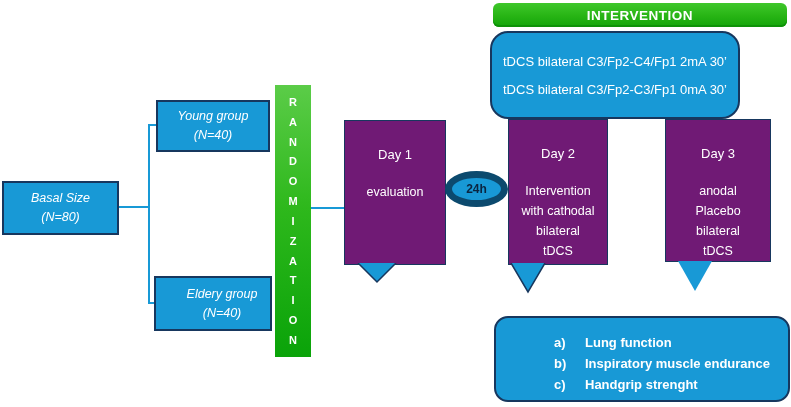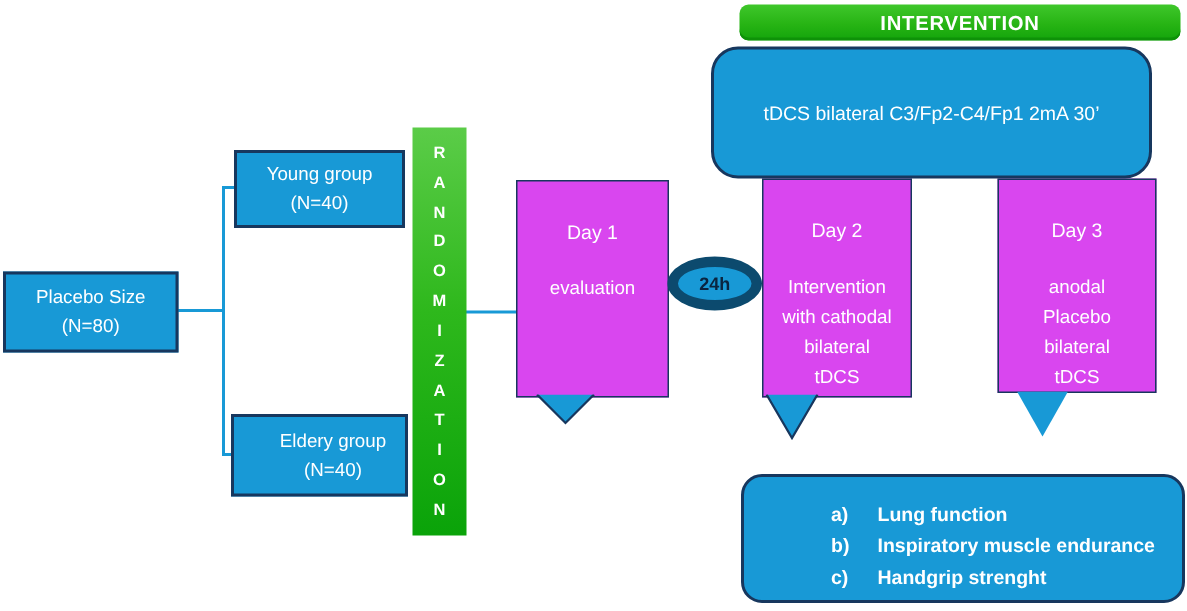--- a/index.html
+++ b/index.html
@@ -4,27 +4,27 @@
 <style>
   html,body{margin:0;padding:0;background:#fff;}
   body{font-family:"Liberation Sans", sans-serif;}
   .canvas{position:relative;width:791px;height:407px;background:#ffffff;overflow:hidden;}
 
   
   .bluebox{
     position:absolute;background:#1899d6;color:#fff;
     border:2px solid #17375e;box-sizing:border-box;
     display:flex;flex-direction:column;align-items:center;justify-content:center;
-    text-align:center;font-size:12.5px;line-height:19px;
+    text-align:center;font-size:12.5px;line-height:19px;font-style:italic;
   }
   .noborder{border:none;}
 
   
   .daybox{
-    position:absolute;background:#d946ef;color:#fff;
+    position:absolute;background:#701a75;color:#fff;
     border:1.5px solid #17375e;box-sizing:border-box;
     text-align:center;font-size:12.5px;line-height:20px;
   }
   .daybox .day-title{margin-top:24px;margin-bottom:17px;font-size:13px;}
   .daybox .day-lines span{display:block;}
   .pointer{position:absolute;}
 
   
   .greenbar{
     position:absolute;border-radius:6px;
@@ -70,21 +70,21 @@
 
 <div class="canvas">
 
   <div class="line" style="left:118px;top:206px;width:32px;height:2px;"></div>
   <div class="line" style="left:148px;top:124px;width:2px;height:180px;"></div>
   <div class="line" style="left:150px;top:124px;width:7px;height:2px;"></div>
   <div class="line" style="left:150px;top:302px;width:5px;height:2px;"></div>
   <div class="line" style="left:310px;top:207px;width:34px;height:2px;"></div>
 
   <div class="bluebox" style="left:2px;top:181px;width:117px;height:54px;">
-    <span>Placebo Size</span>
+    <span>Basal Size</span>
     <span>(N=80)</span>
   </div>
 
   <div class="bluebox" style="left:156px;top:100px;width:114px;height:52px;">
     <span>Young group</span>
     <span>(N=40)</span>
   </div>
   <div class="bluebox" style="left:154px;top:276px;width:118px;height:55px;padding-left:18px;">
     <span>Eldery group</span>
     <span>(N=40)</span>
@@ -145,23 +145,24 @@
       <span>tDCS</span>
     </div>
   </div>
   <svg class="pointer" style="left:677px;top:261px;" width="36" height="32">
     <polygon points="1,0 35,0 18,30" fill="#1899d6"></polygon>
   </svg>
 
   <div class="greenbar" style="left:493px;top:3px;width:294px;height:24px;">
     <span>INTERVENTION</span>
   </div>
-  <div class="roundbox" style="left:474px;top:31px;width:294px;height:88px;">
+  <div class="roundbox" style="left:490px;top:31px;width:250px;height:88px;">
     <div class="intervention-lines">
       <span>tDCS bilateral C3/Fp2-C4/Fp1 2mA 30’</span>
+      <span>tDCS bilateral C3/Fp2-C3/Fp1 0mA 30’</span>
     </div>
   </div>
 
   <div class="roundbox" style="left:494px;top:316px;width:296px;height:86px;border-radius:14px;">
     <div class="assess-list">
       <div class="assess-row">
         <span class="assess-label">a)</span>
         <span>Lung function</span>
       </div>
       <div class="assess-row">

